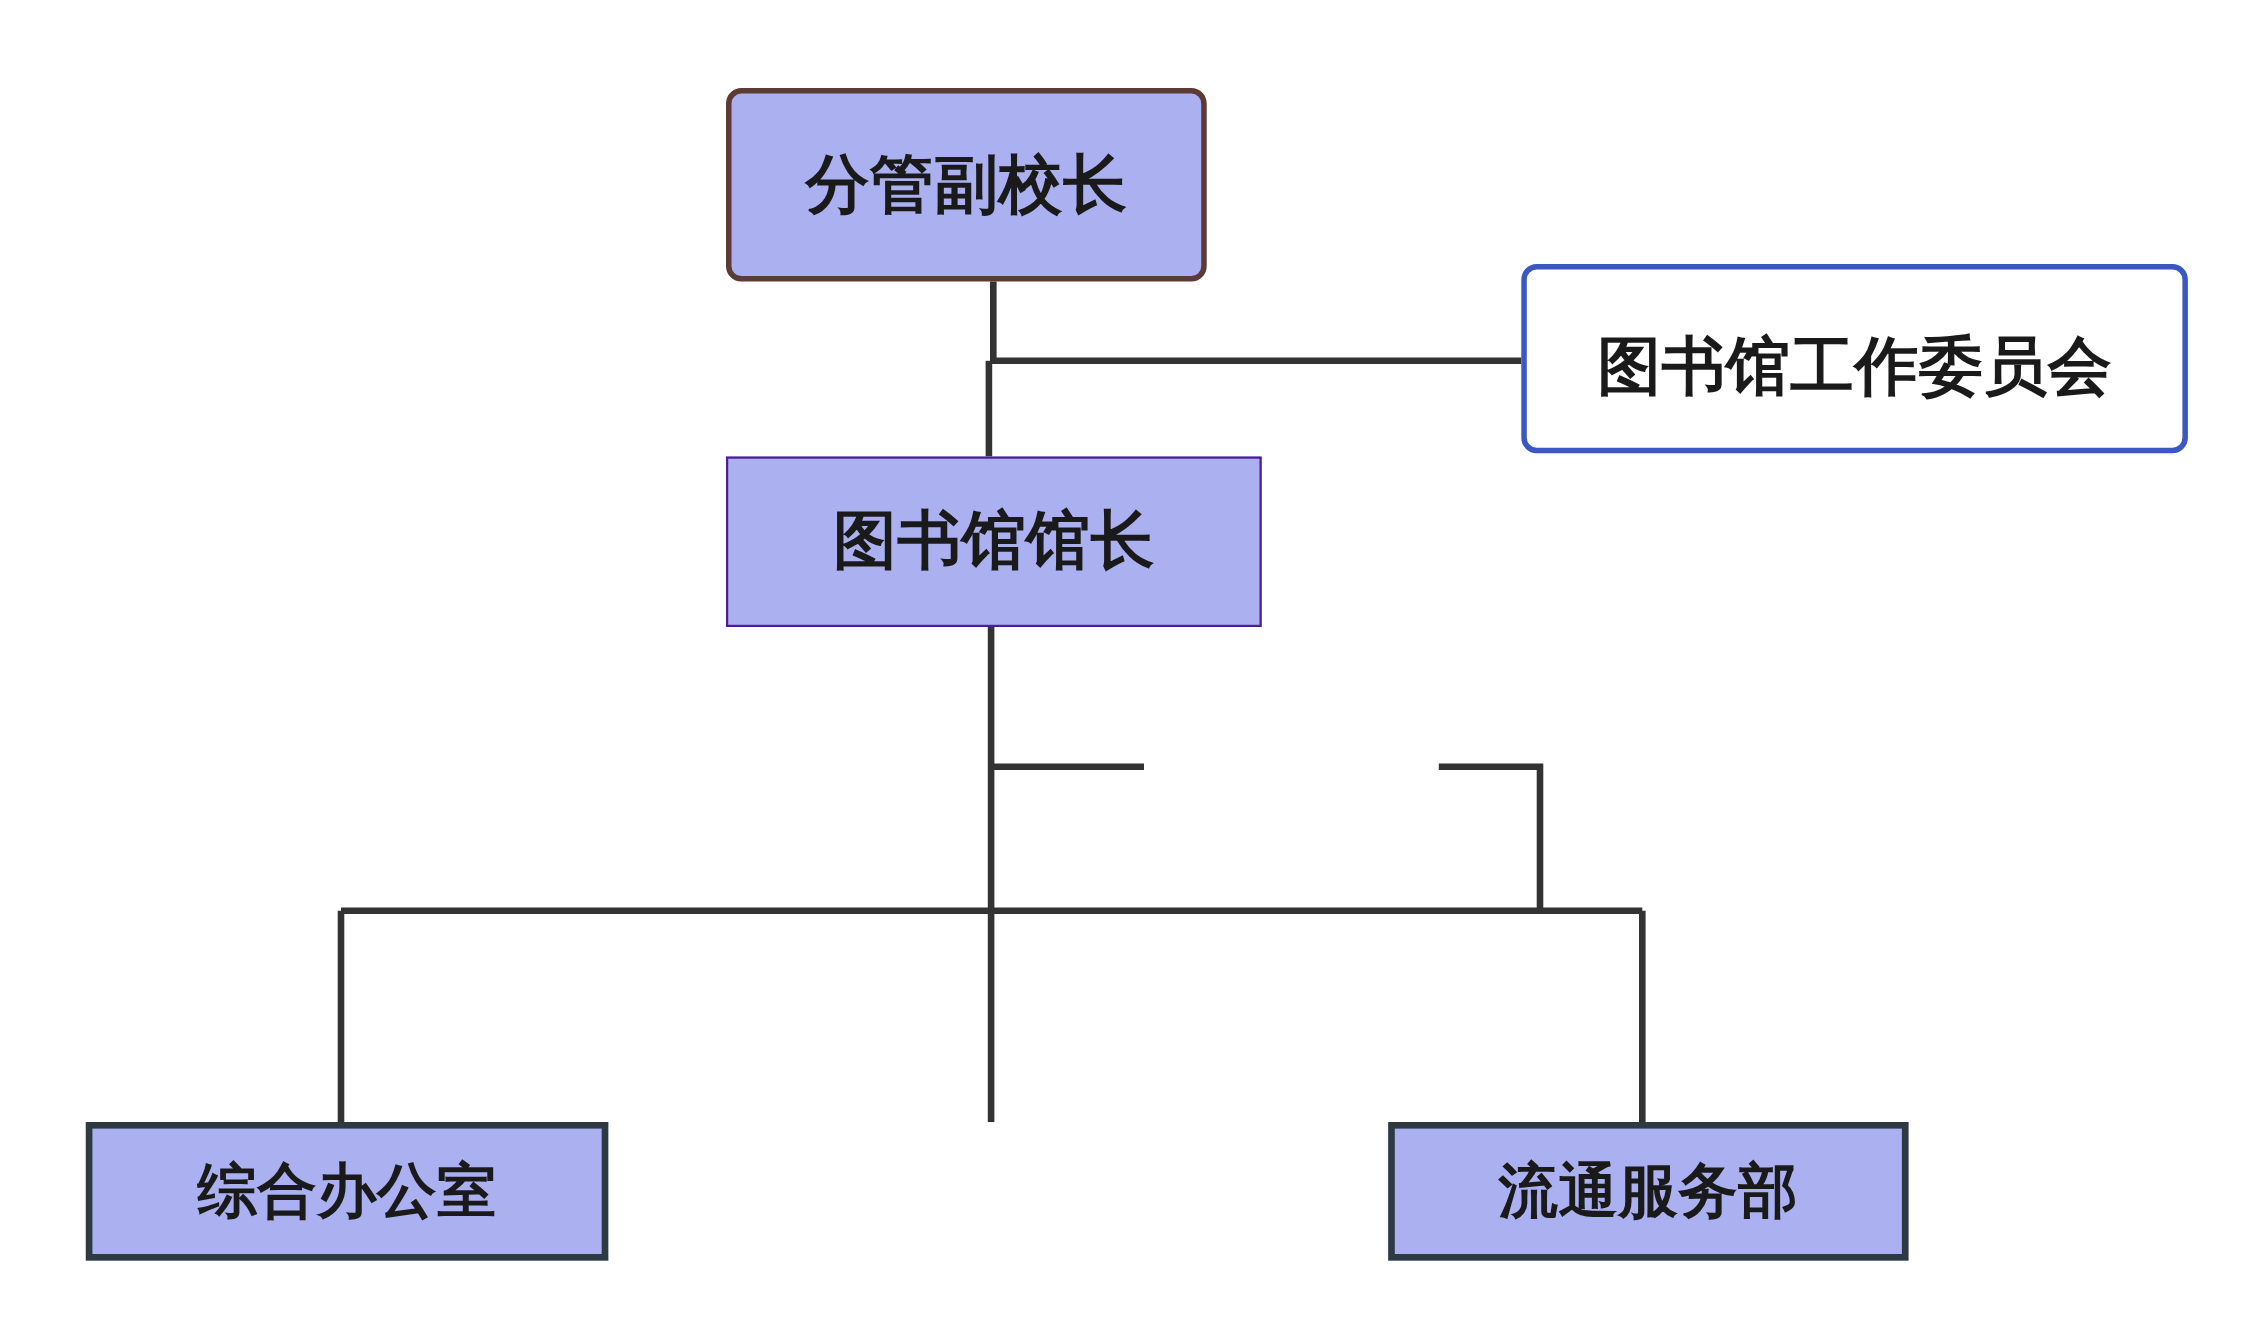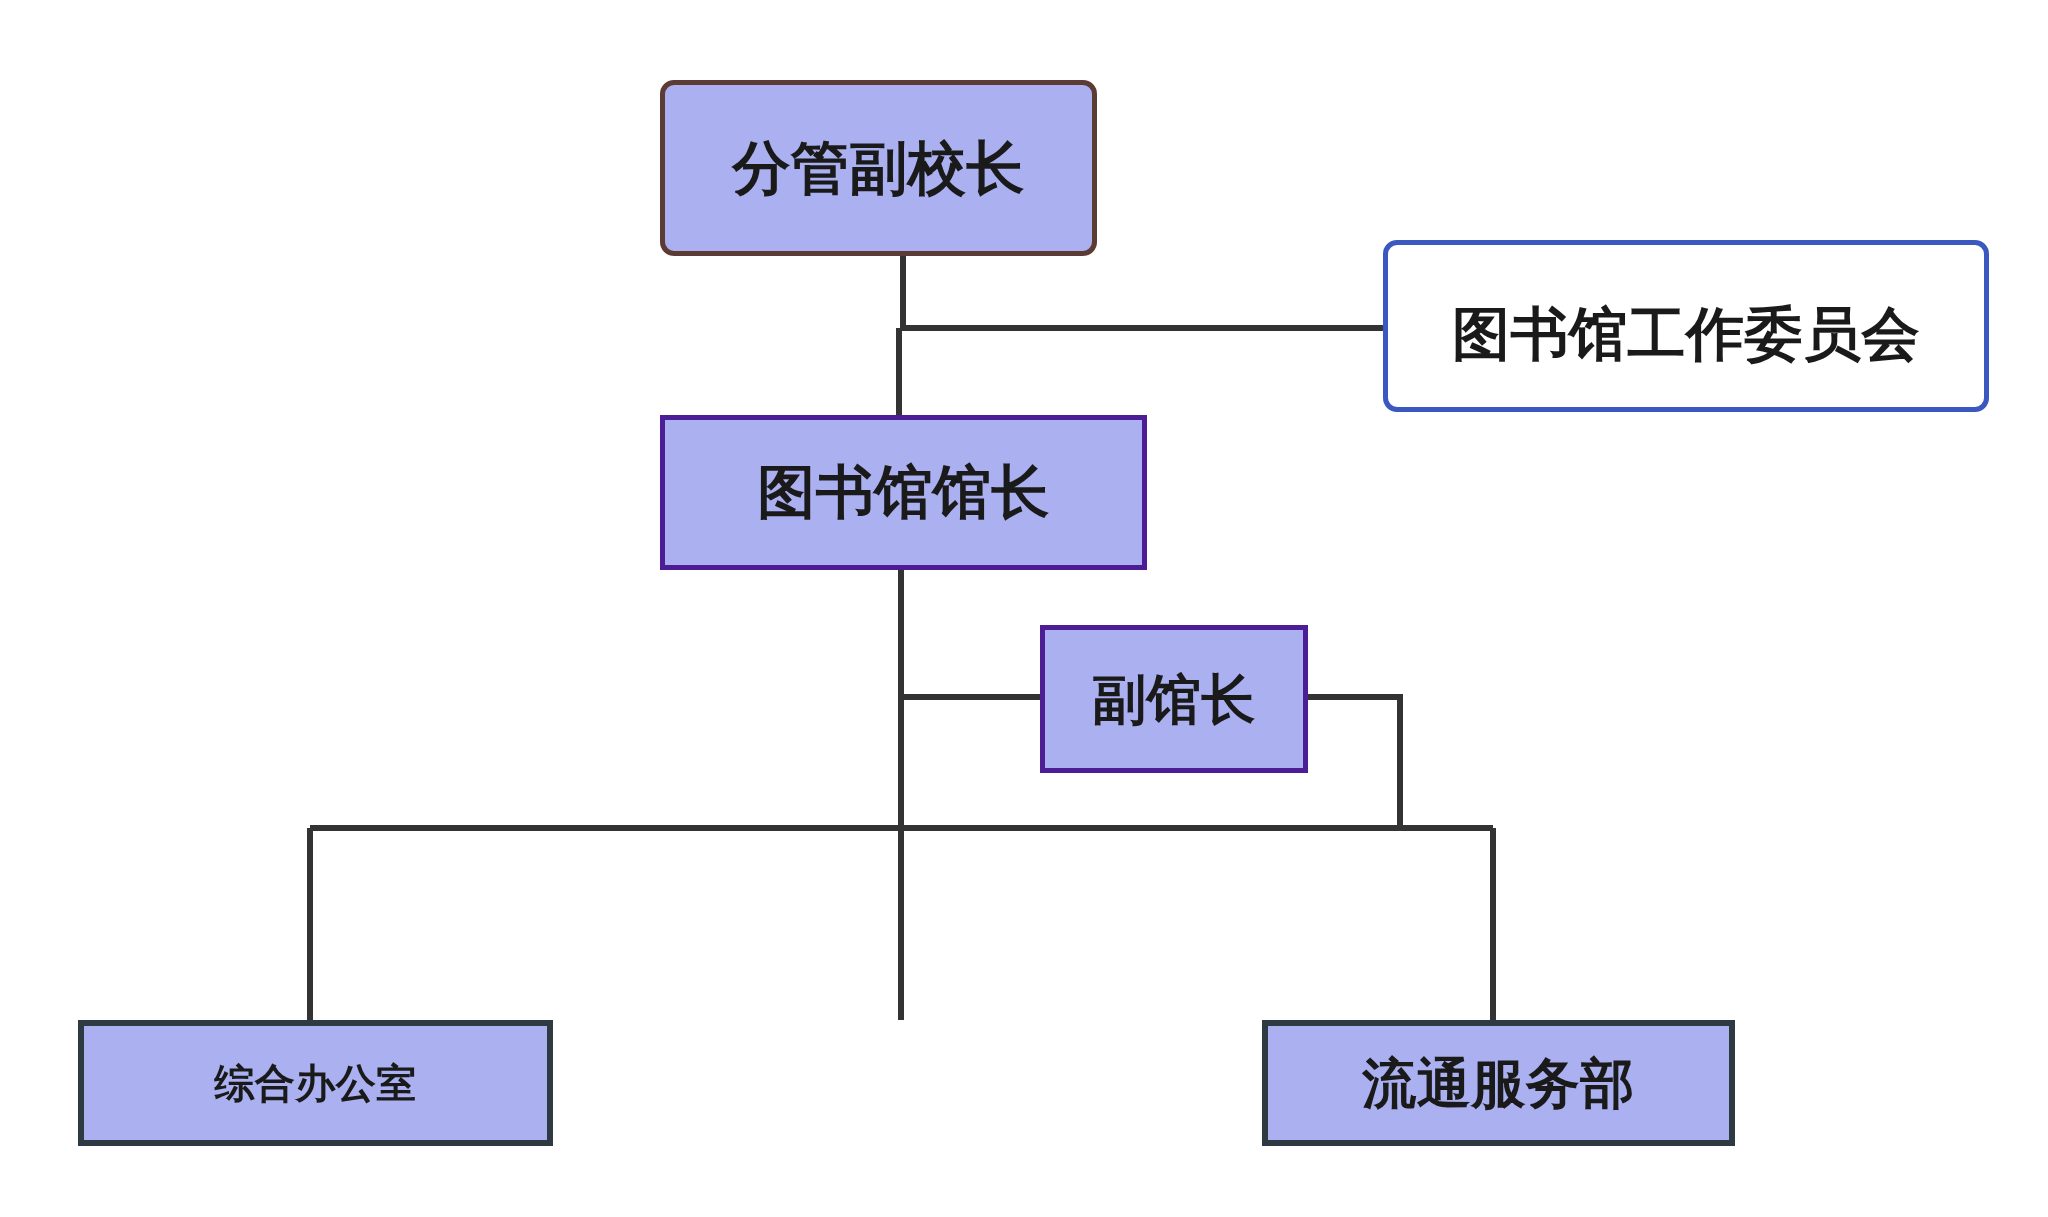--- a/index.html
+++ b/index.html
@@ -43,21 +43,21 @@
   }
   
   .v-purple-brown-round {
     background: #aab0f0;
     border: 5px solid #5c3b34;
     border-radius: 14px;
   }
   
   .v-purple-brown-square {
     background: #aab0f0;
-    border: 5px solid #4c1d95;
+    border: 2px solid #4c1d95;
     border-radius: 0;
   }
   
   .v-white-blue-round {
     background: #ffffff;
     border: 5px solid #3a58bf;
     border-radius: 14px;
   }
   
   .v-purple-slate-square {
@@ -72,21 +72,21 @@
   #node-committee      { left: 1383px; top: 240px;  width: 606px; height: 172px; }
   #node-committee      .node-label { font-size: 58px; margin-top: 16px; }
 
   #node-director       { left: 660px;  top: 415px;  width: 487px; height: 155px; }
   #node-director       .node-label { font-size: 58px; }
 
   #node-deputy         { left: 1040px; top: 625px;  width: 268px; height: 148px; }
   #node-deputy         .node-label { font-size: 54px; }
 
   #node-office         { left: 78px;   top: 1020px; width: 475px; height: 126px; }
-  #node-office         .node-label { font-size: 40px; }
+  #node-office         .node-label { font-size: 54px; }
 
   #node-acquisition    { left: 673px;  top: 1020px; width: 467px; height: 126px; }
   #node-acquisition    .node-label { font-size: 54px; }
 
   #node-circulation    { left: 1262px; top: 1020px; width: 473px; height: 126px; }
   #node-circulation    .node-label { font-size: 54px; }
 </style>
 </head>
 <body>
 
@@ -118,23 +118,20 @@
   </div>
 
   <div class="node v-white-blue-round" id="node-committee">
     <span class="node-label">图书馆工作委员会</span>
   </div>
 
   <div class="node v-purple-brown-square" id="node-director">
     <span class="node-label">图书馆馆长</span>
   </div>
 
-  <div class="node v-purple-brown-square" id="node-deputy">
-    <span class="node-label">副馆长</span>
-  </div>
 
   <div class="node v-purple-slate-square" id="node-office">
     <span class="node-label">综合办公室</span>
   </div>
 
 
   <div class="node v-purple-slate-square" id="node-circulation">
     <span class="node-label">流通服务部</span>
   </div>
 

